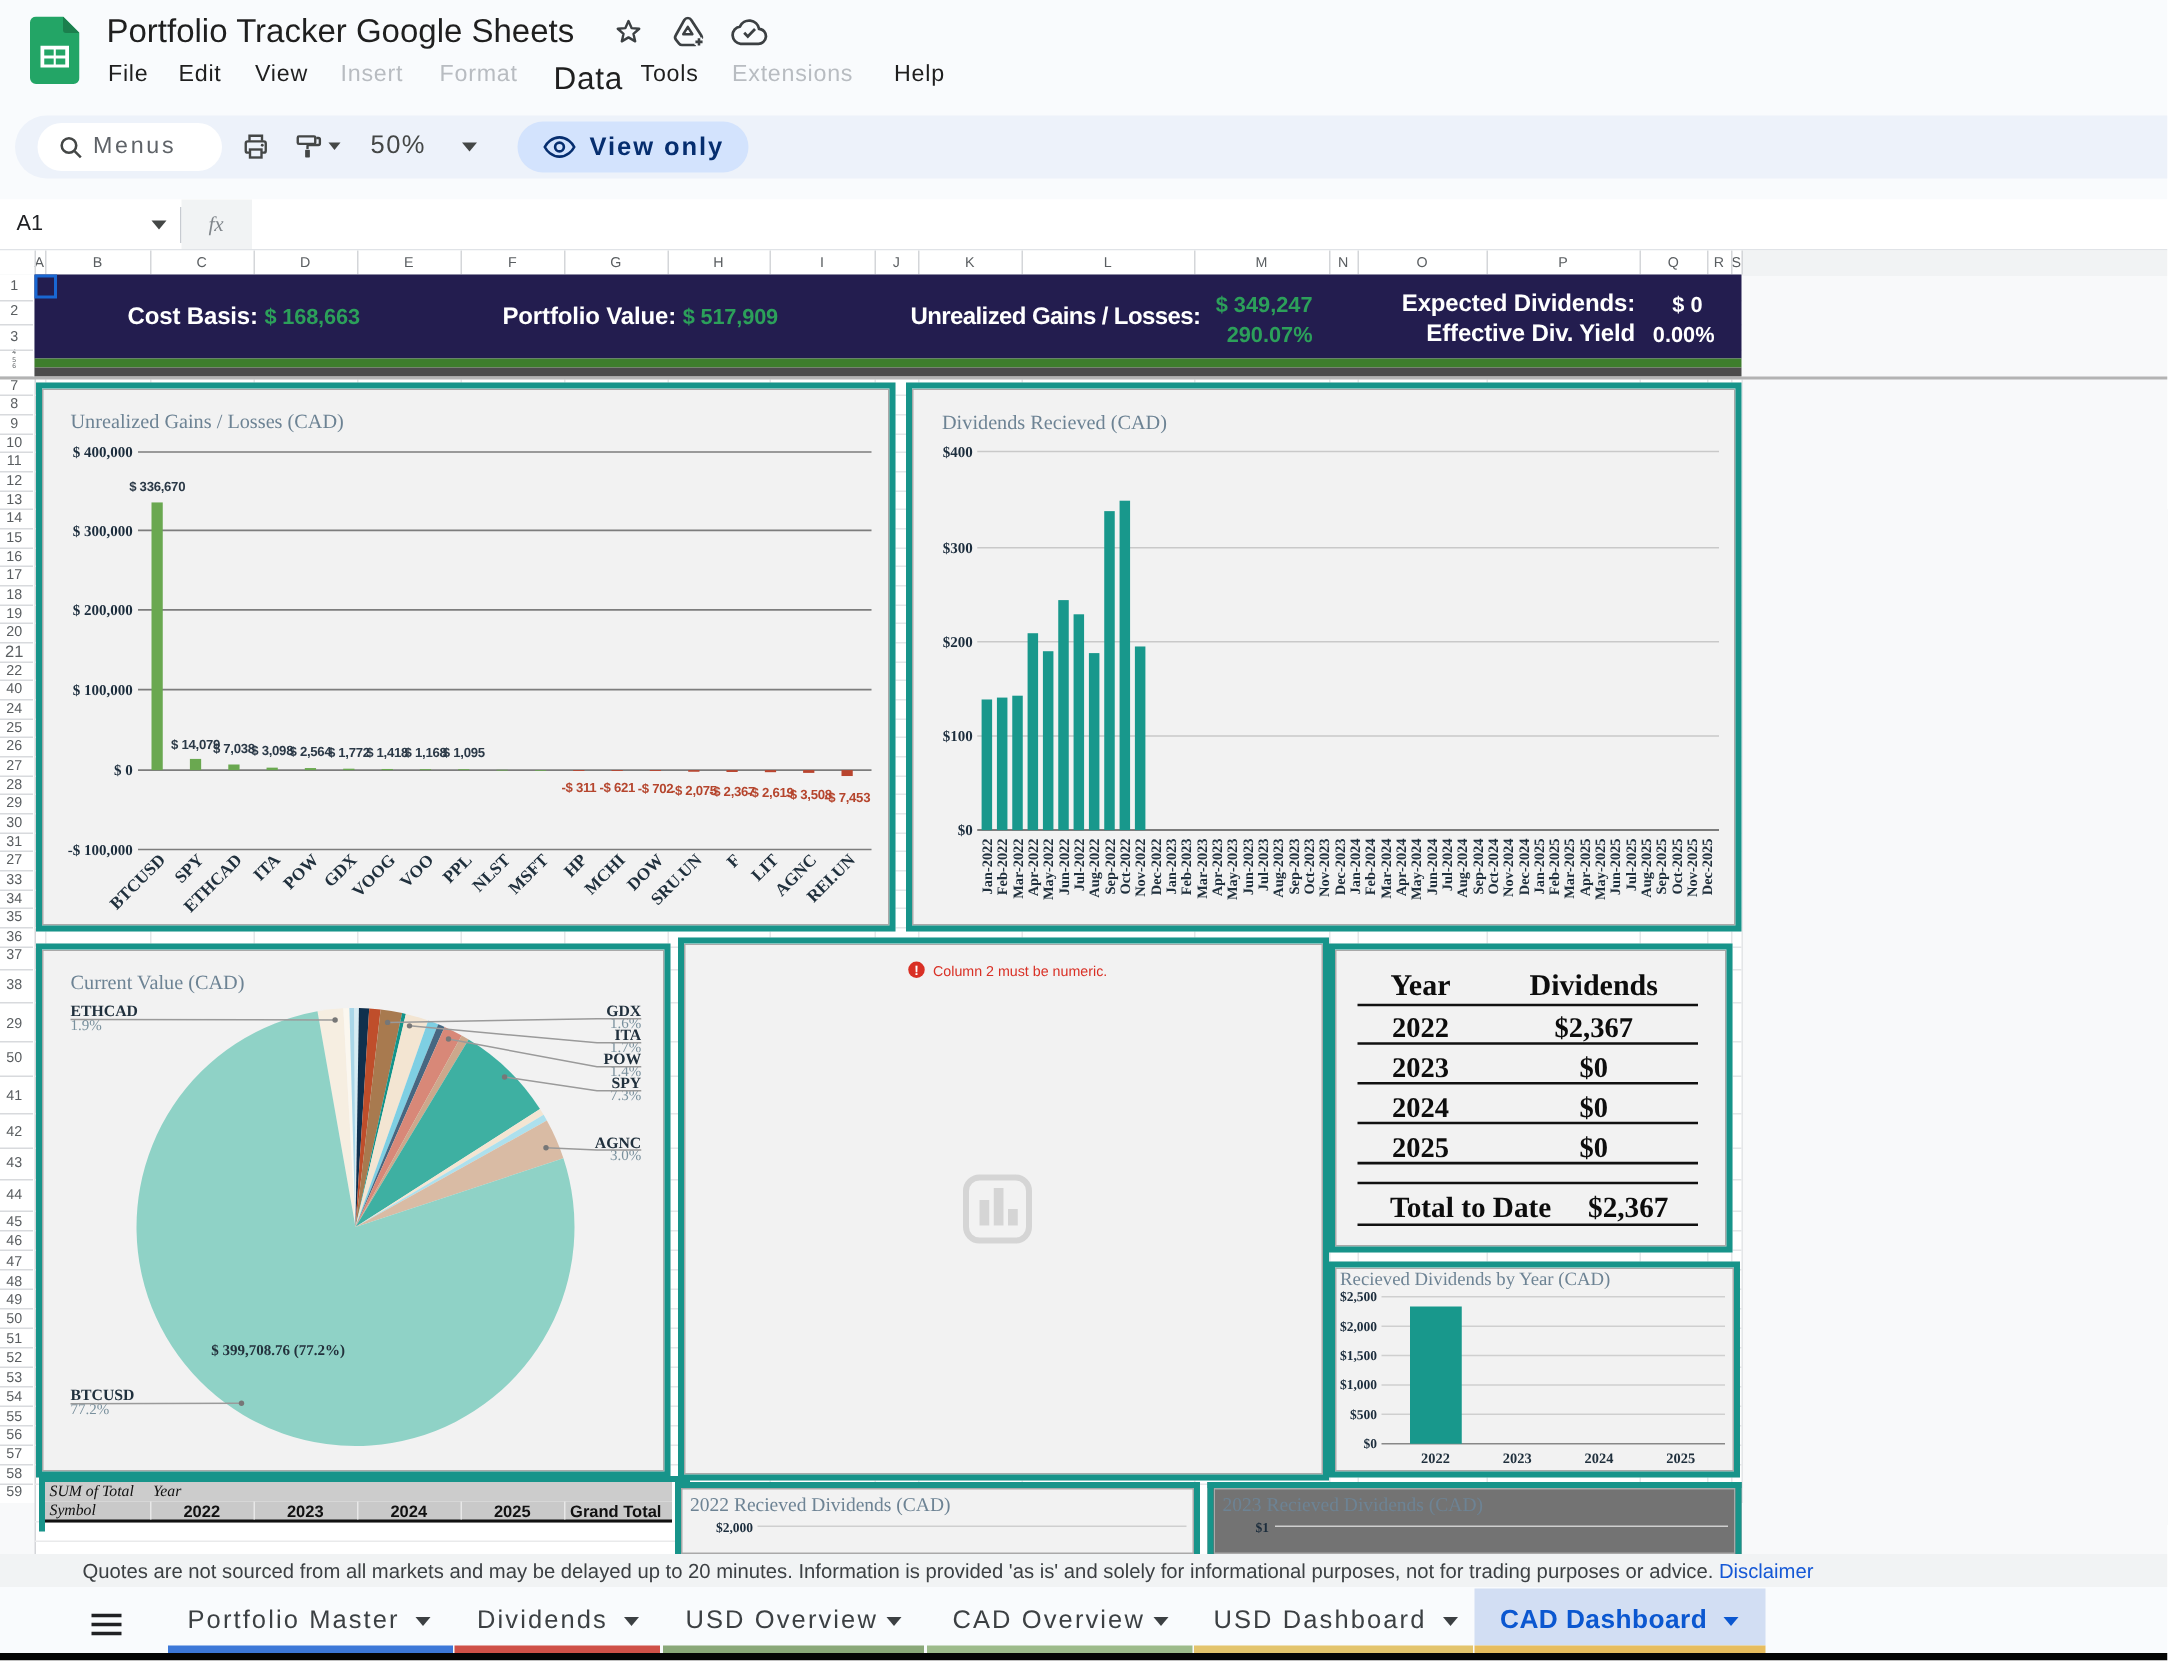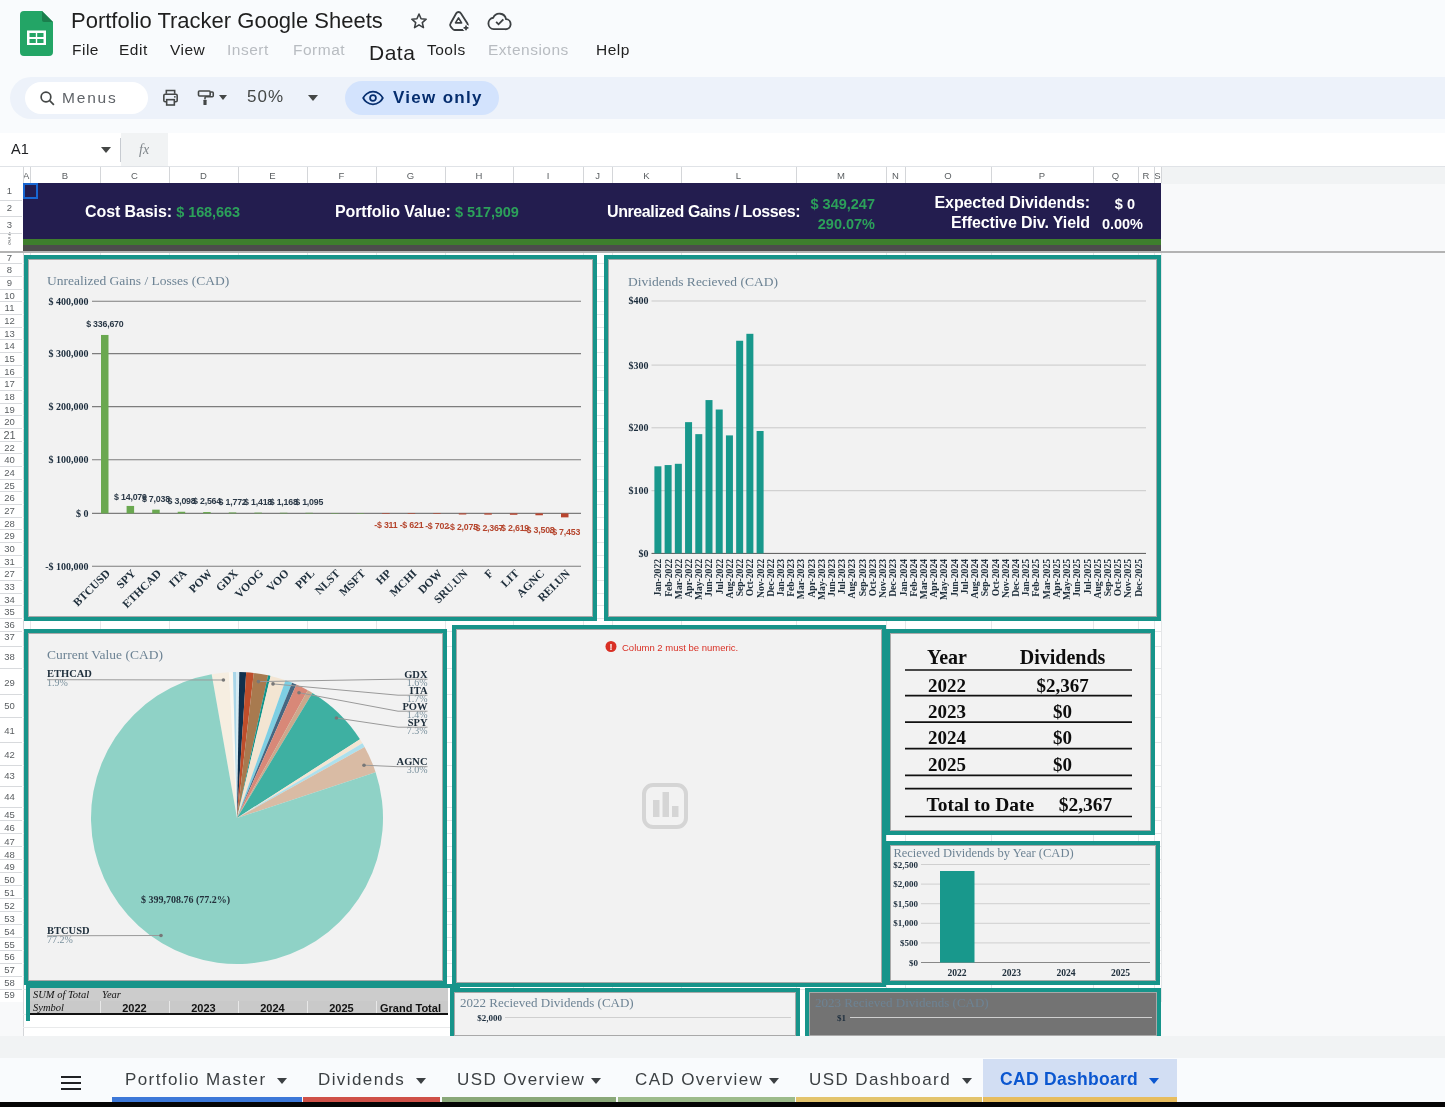--- a/index.html
+++ b/index.html
@@ -602,20 +602,21 @@
         <text x="6.0" y="15.0" font-family="Liberation Serif, serif" font-size="13" fill="#6d8394">2022 Recieved Dividends (CAD)</text>
         <text x="48.0" y="29.0" text-anchor="end" font-family="Liberation Serif, serif" font-size="9" font-weight="bold" fill="#1c2d3d">$2,000</text>
         <line x1="51.0" y1="25.5" x2="337.0" y2="25.5" stroke="#cfcfcf" stroke-width="1"></line>
       </svg></div>
 <div class="abs" style="left:805px;top:988px;width:348px;height:44px;border:4px solid #17948a;border-bottom:none;background:#737373;box-shadow:inset 0 0 0 1px #a9a9a9;"><svg width="348" height="44" viewBox="0 0 348 44">
         <text x="6.0" y="15.0" font-family="Liberation Serif, serif" font-size="13" fill="#6d8394">2023 Recieved Dividends (CAD)</text>
         <text x="37.0" y="29.0" text-anchor="end" font-family="Liberation Serif, serif" font-size="9" font-weight="bold" fill="#1c2d3d">$1</text>
         <line x1="41.0" y1="25.5" x2="343.0" y2="25.5" stroke="#cfcfcf" stroke-width="1"></line>
       </svg></div>
 <div class="abs" style="left:0;top:1036px;width:1445px;height:22px;background:#f1f3f4;"></div>
+<div class="abs" style="left:55px;top:1040px;font-size:13.5px;color:#3c4043;">Quotes are not sourced from all markets and may be delayed up to 20 minutes. Information is provided 'as is' and solely for informational purposes, not for trading purposes or advice. <span style="color:#1558d6;">Disclaimer</span></div>
 <div class="abs" style="left:0;top:1058px;width:1445px;height:44px;background:#f9fbfd;"></div>
 <div class="abs" style="left:60px;top:1075px;"><svg width="22" height="16" viewBox="0 0 22 16">
         <path d="M1 2 h20 M1 8 h20 M1 14 h20" stroke="#202124" stroke-width="2.2"></path>
       </svg></div>
 <div class="abs" style="left:125px;top:1070px;font-size:17px;font-weight:500;color:#3c4043;letter-spacing:1.4px;">Portfolio Master</div>
 <div class="abs" style="left:277px;top:1078px;width:0;height:0;border-left:5px solid transparent;border-right:5px solid transparent;border-top:6px solid #3c4043;"></div>
 <div class="abs" style="left:318px;top:1070px;font-size:17px;font-weight:500;color:#3c4043;letter-spacing:1.4px;">Dividends</div>
 <div class="abs" style="left:416px;top:1078px;width:0;height:0;border-left:5px solid transparent;border-right:5px solid transparent;border-top:6px solid #3c4043;"></div>
 <div class="abs" style="left:457px;top:1070px;font-size:17px;font-weight:500;color:#3c4043;letter-spacing:1.4px;">USD Overview</div>
 <div class="abs" style="left:591px;top:1078px;width:0;height:0;border-left:5px solid transparent;border-right:5px solid transparent;border-top:6px solid #3c4043;"></div>

